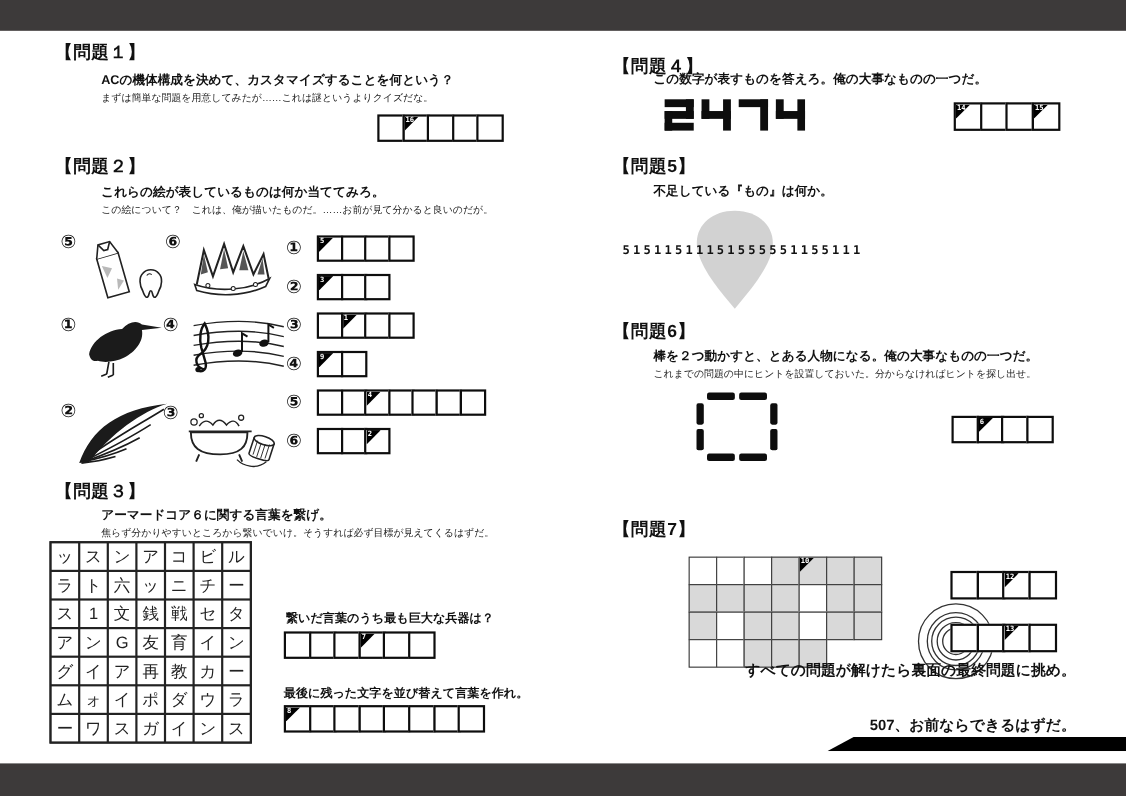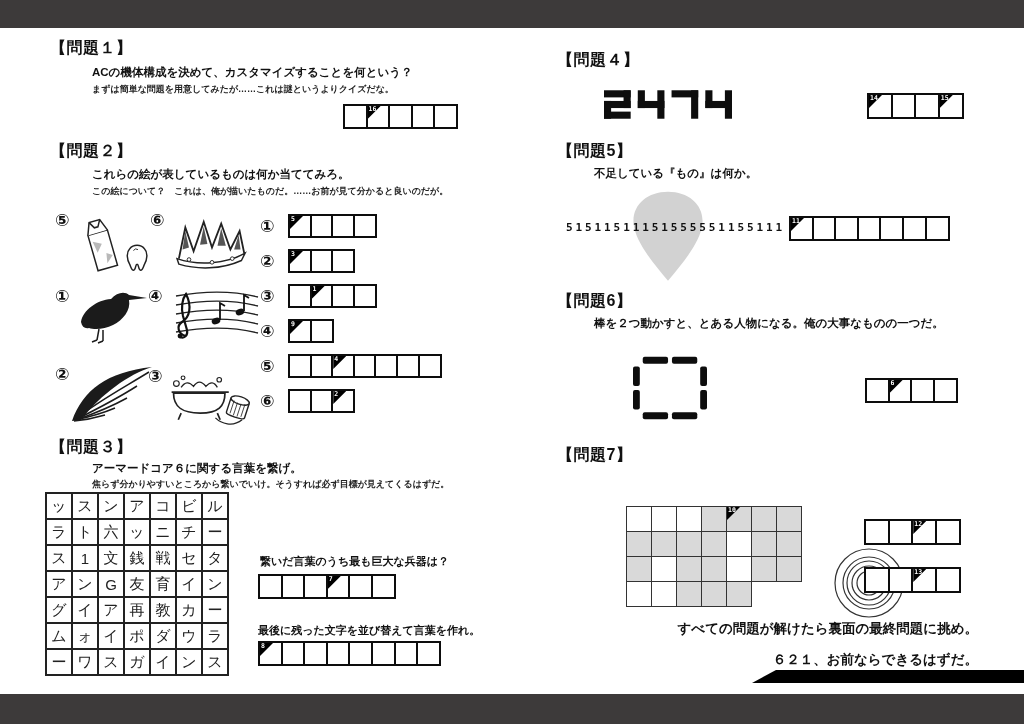--- a/index.html
+++ b/index.html
@@ -5,21 +5,21 @@
   html,body{margin:0;padding:0;background:#888;}
   .sheet{position:relative;width:1024px;height:724px;background:#fff;overflow:hidden;
          font-family:"Liberation Sans","DejaVu Sans",sans-serif;color:#111;}
   .abs{position:absolute;}
   .bar{position:absolute;left:0;width:1024px;background:#3d3a3a;}
   .bar.top{top:0;height:28px;}
   .bar.bottom{top:694px;height:30px;}
 
   .ptitle{font-size:16px;font-weight:bold;letter-spacing:.5px;white-space:nowrap;}
   .q{font-size:11.5px;font-weight:bold;white-space:nowrap;}
-  .hint{font-size:9px;color:#222;white-space:nowrap;font-weight:bold;}
+  .hint{font-size:9px;color:#222;white-space:nowrap;}
 
   
   .agrid{display:flex;text-align:center;}
   .agrid .cell{box-sizing:border-box;width:var(--cs,25px);height:var(--cs,25px);
                border:2.4px solid #0d0d0d;background:#fff;position:relative;}
   .agrid .cell + .cell{margin-left:-2.4px;}
   .marker{position:absolute;top:0;left:0;width:13px;height:13px;pointer-events:none;}
   .marker::before{content:"";position:absolute;inset:0;background:#000;
                   clip-path:polygon(0 0,100% 0,0 100%);}
   .marker .mnum{position:absolute;top:0;left:1px;font-size:6.5px;line-height:7px;
@@ -325,20 +325,21 @@
       <div class="cell"></div>
       <div class="cell"></div>
       <div class="cell"></div>
       <div class="cell"></div>
       <div class="cell"></div>
       <div class="cell"></div>
       <div class="cell"></div>
     </div>
 
   <div class="abs ptitle" style="left:557px;top:50px">【問題４】</div>
+  <div class="abs q" style="left:594px;top:64px">この数字が表すものを答えろ。俺の大事なものの一つだ。</div>
   <div class="abs" style="left:604px;top:90px" aria-label="2474">
       <svg viewBox="0 0 144 32" width="128" height="29">
         <rect x="0" y="0" width="30" height="8" fill="#0d0d0d"></rect>
         <rect x="22" y="0" width="8" height="20" fill="#0d0d0d"></rect>
         <rect x="0" y="12" width="30" height="8" fill="#0d0d0d"></rect>
         <rect x="0" y="12" width="8" height="20" fill="#0d0d0d"></rect>
         <rect x="0" y="24" width="30" height="8" fill="#0d0d0d"></rect>
         <rect x="38" y="0" width="8" height="20" fill="#0d0d0d"></rect>
         <rect x="38" y="12" width="30" height="8" fill="#0d0d0d"></rect>
         <rect x="60" y="0" width="8" height="32" fill="#0d0d0d"></rect>
@@ -363,36 +364,24 @@
         </div>
       </div>
     </div>
 
   <div class="abs ptitle" style="left:557px;top:141px">【問題5】</div>
   <div class="abs q" style="left:594px;top:166px">不足している『もの』は何か。</div>
   <svg class="abs" style="left:623px;top:190px" width="90" height="94" viewBox="0 0 90 112">
     <path d="M45,2 C70,2 88,18 86,40 C84,62 62,88 45,108 C28,88 6,62 4,40 C2,18 20,2 45,2 Z" fill="#d2d2d2"></path>
   </svg>
   <div class="abs numstring" style="left:566px;top:221px">51511511151555551155111</div>
-  <div class="abs agrid" style="left:789px;top:216px;--cs:25px">
-      <div class="cell">
-        <div class="marker">
-          <span class="mnum">11</span>
-        </div>
-      </div>
-      <div class="cell"></div>
-      <div class="cell"></div>
-      <div class="cell"></div>
-      <div class="cell"></div>
-      <div class="cell"></div>
-      <div class="cell"></div>
-    </div>
 
   <div class="abs ptitle" style="left:557px;top:291px">【問題6】</div>
   <div class="abs q" style="left:594px;top:316px">棒を２つ動かすと、とある人物になる。俺の大事なものの一つだ。</div>
+  <div class="abs hint" style="left:594px;top:334px">これまでの問題の中にヒントを設置しておいた。分からなければヒントを探し出せ。</div>
   <svg class="abs" style="left:633px;top:355px" width="74" height="66" viewBox="0 0 76 64">
     <g fill="#0d0d0d">
       <rect x="10" y="0" width="26" height="7" rx="2"></rect>
         <rect x="40" y="0" width="26" height="7" rx="2"></rect>
       <rect x="10" y="57" width="26" height="7" rx="2"></rect>
         <rect x="40" y="57" width="26" height="7" rx="2"></rect>
       <rect x="0" y="10" width="7" height="20" rx="2"></rect>
         <rect x="0" y="34" width="7" height="20" rx="2"></rect>
       <rect x="69" y="10" width="7" height="20" rx="2"></rect>
         <rect x="69" y="34" width="7" height="20" rx="2"></rect>
@@ -402,21 +391,21 @@
       <div class="cell"></div>
       <div class="cell">
         <div class="marker">
           <span class="mnum">6</span>
         </div>
       </div>
       <div class="cell"></div>
       <div class="cell"></div>
     </div>
 
-  <div class="abs ptitle" style="left:557px;top:445px">【問題7】</div>
+  <div class="abs ptitle" style="left:557px;top:471px">【問題7】</div>
   <div class="abs" style="left:578px;top:506px">
       <div class="brow">
         <div class="bcell"></div>
         <div class="bcell"></div>
         <div class="bcell"></div>
         <div class="bcell gray"></div>
         <div class="bcell gray">
           <div class="marker">
             <span class="mnum">10</span>
           </div>
@@ -474,15 +463,15 @@
       <div class="cell"></div>
       <div class="cell"></div>
       <div class="cell">
         <div class="marker">
           <span class="mnum">13</span>
         </div>
       </div>
       <div class="cell"></div>
     </div>
 
-  <div class="abs footer-line" style="left:600px;top:620px">すべての問題が解けたら裏面の最終問題に挑め。</div>
-  <div class="abs footer-line" style="left:600px;top:651px">６２１、お前ならできるはずだ。</div>
+  <div class="abs footer-line" style="left:600px;top:601px">すべての問題が解けたら裏面の最終問題に挑め。</div>
+  <div class="abs footer-line" style="left:600px;top:651px">507、お前ならできるはずだ。</div>
 </div>
 
 </body></html>

